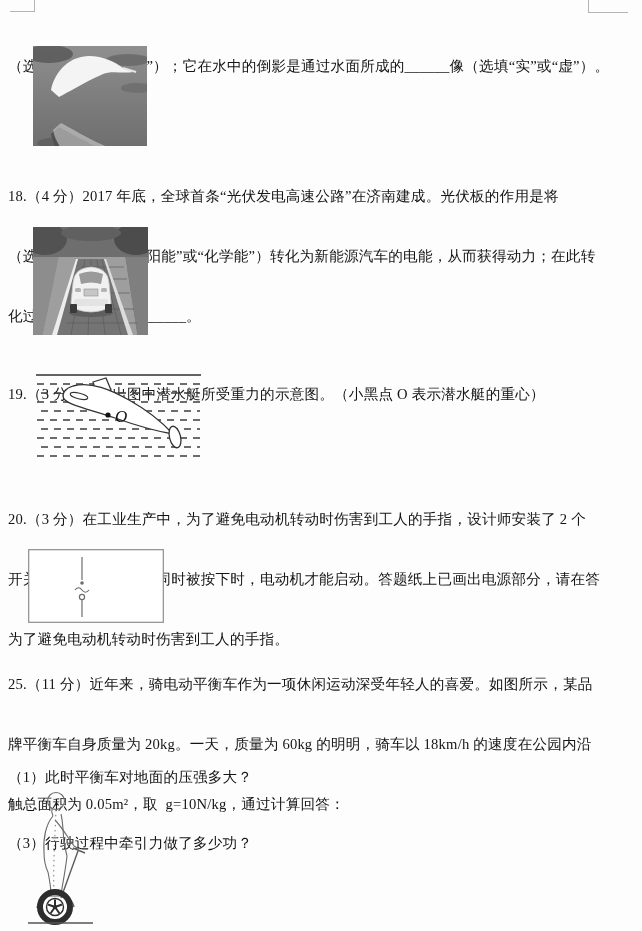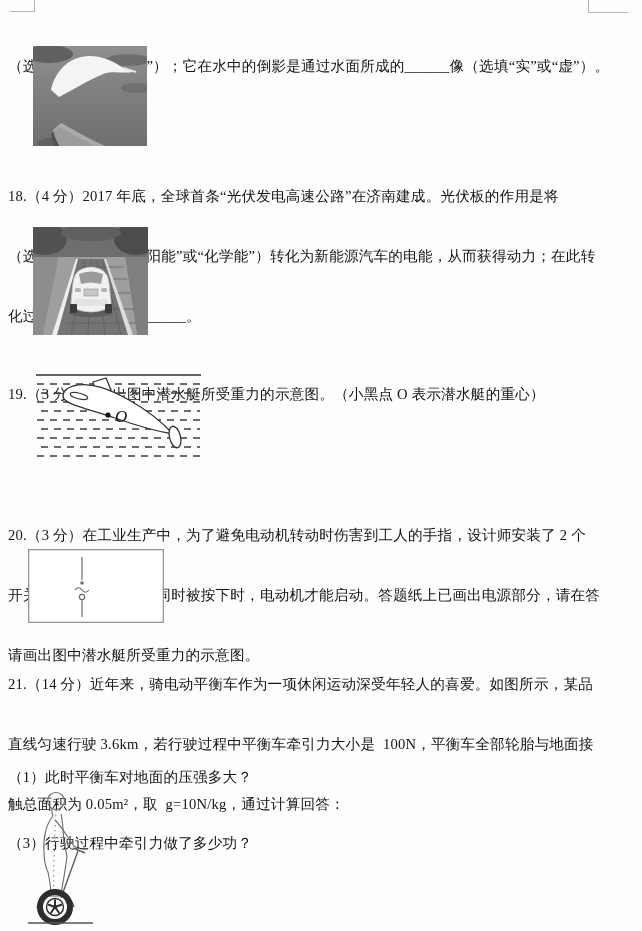--- a/index.html
+++ b/index.html
@@ -111,40 +111,40 @@
       <line x1="2" y1="83" x2="165" y2="83" stroke-dasharray="7 6"></line>
     </g>
     <polygon points="58,9 71,5 76,17 62,21" fill="#ffffff" stroke="#333333" stroke-width="1.3"></polygon>
     <path d="M38,13 C56,8 76,17 94,27 C112,37 126,48 138,61 C120,58 100,52 80,45 C58,37 35,33 29,26 C26,20 31,15 38,13 Z" fill="#ffffff" stroke="#333333" stroke-width="1.3"></path>
     <ellipse cx="44" cy="23" rx="9" ry="2.8" transform="rotate(14 44 23)" fill="#ffffff" stroke="#333333" stroke-width="1.1"></ellipse>
     <ellipse cx="140" cy="64" rx="5.5" ry="11" transform="rotate(-14 140 64)" fill="#ffffff" stroke="#333333" stroke-width="1.3"></ellipse>
     <circle cx="73" cy="42" r="2.6" fill="#111111"></circle>
     <text x="80" y="49" font-size="17" font-style="italic" fill="#111111">O</text>
   </svg>
 
-  <div class="txt" style="top:485px;">
+  <div class="txt" style="top:469px;">
     <div class="line">20.（3 分）在工业生产中，为了避免电动机转动时伤害到工人的手指，设计师安装了 2 个</div>
     <div class="line">开关，要求这 2 个开关同时被按下时，电动机才能启动。答题纸上已画出电源部分，请在答</div>
-    <div class="line">请画出图中潜水艇所受重力的示意图。</div>
+    <div class="line">为了避免电动机转动时伤害到工人的手指。</div>
   </div>
 
   <svg class="fig" style="left:28px; top:549px;" width="136" height="74" viewBox="0 0 136 74">
     <rect x="0.7" y="0.7" width="134.6" height="72.6" fill="#ffffff" stroke="#8d8d8d" stroke-width="1.2"></rect>
     <g stroke="#6d6d6d" stroke-width="1.2" fill="none">
       <line x1="54" y1="8" x2="54" y2="31"></line>
       <circle cx="54" cy="34" r="1.8" fill="#6d6d6d" stroke="none"></circle>
       <path d="M47,41 q3.5,-4.5 7,0 q3.5,4.5 7,0"></path>
       <circle cx="54" cy="48" r="2.6" fill="#ffffff"></circle>
       <line x1="54" y1="51" x2="54" y2="68"></line>
     </g>
   </svg>
 
   <div class="txt" style="top:634px;">
-    <div class="line">21.（14 分）近年来，骑电动平衡车作为一项休闲运动深受年轻人的喜爱。如图所示，某品</div>
-    <div class="line">直线匀速行驶 3.6km，若行驶过程中平衡车牵引力大小是  100N，平衡车全部轮胎与地面接</div>
+    <div class="line">25.（11 分）近年来，骑电动平衡车作为一项休闲运动深受年轻人的喜爱。如图所示，某品</div>
+    <div class="line">牌平衡车自身质量为 20kg。一天，质量为 60kg 的明明，骑车以 18km/h 的速度在公园内沿</div>
     <div class="line">触总面积为 0.05m²，取  g=10N/kg，通过计算回答：</div>
   </div>
 
   <div class="txt subs" style="top:722px;">
     <div class="line">（1）此时平衡车对地面的压强多大？</div>
     <div class="line">（3）行驶过程中牵引力做了多少功？</div>
   </div>
 
   <svg class="fig" style="left:25px; top:790px;" width="90" height="140" viewBox="0 0 90 140">
     <g fill="none" stroke="#6a6a6a" stroke-width="1.1">

